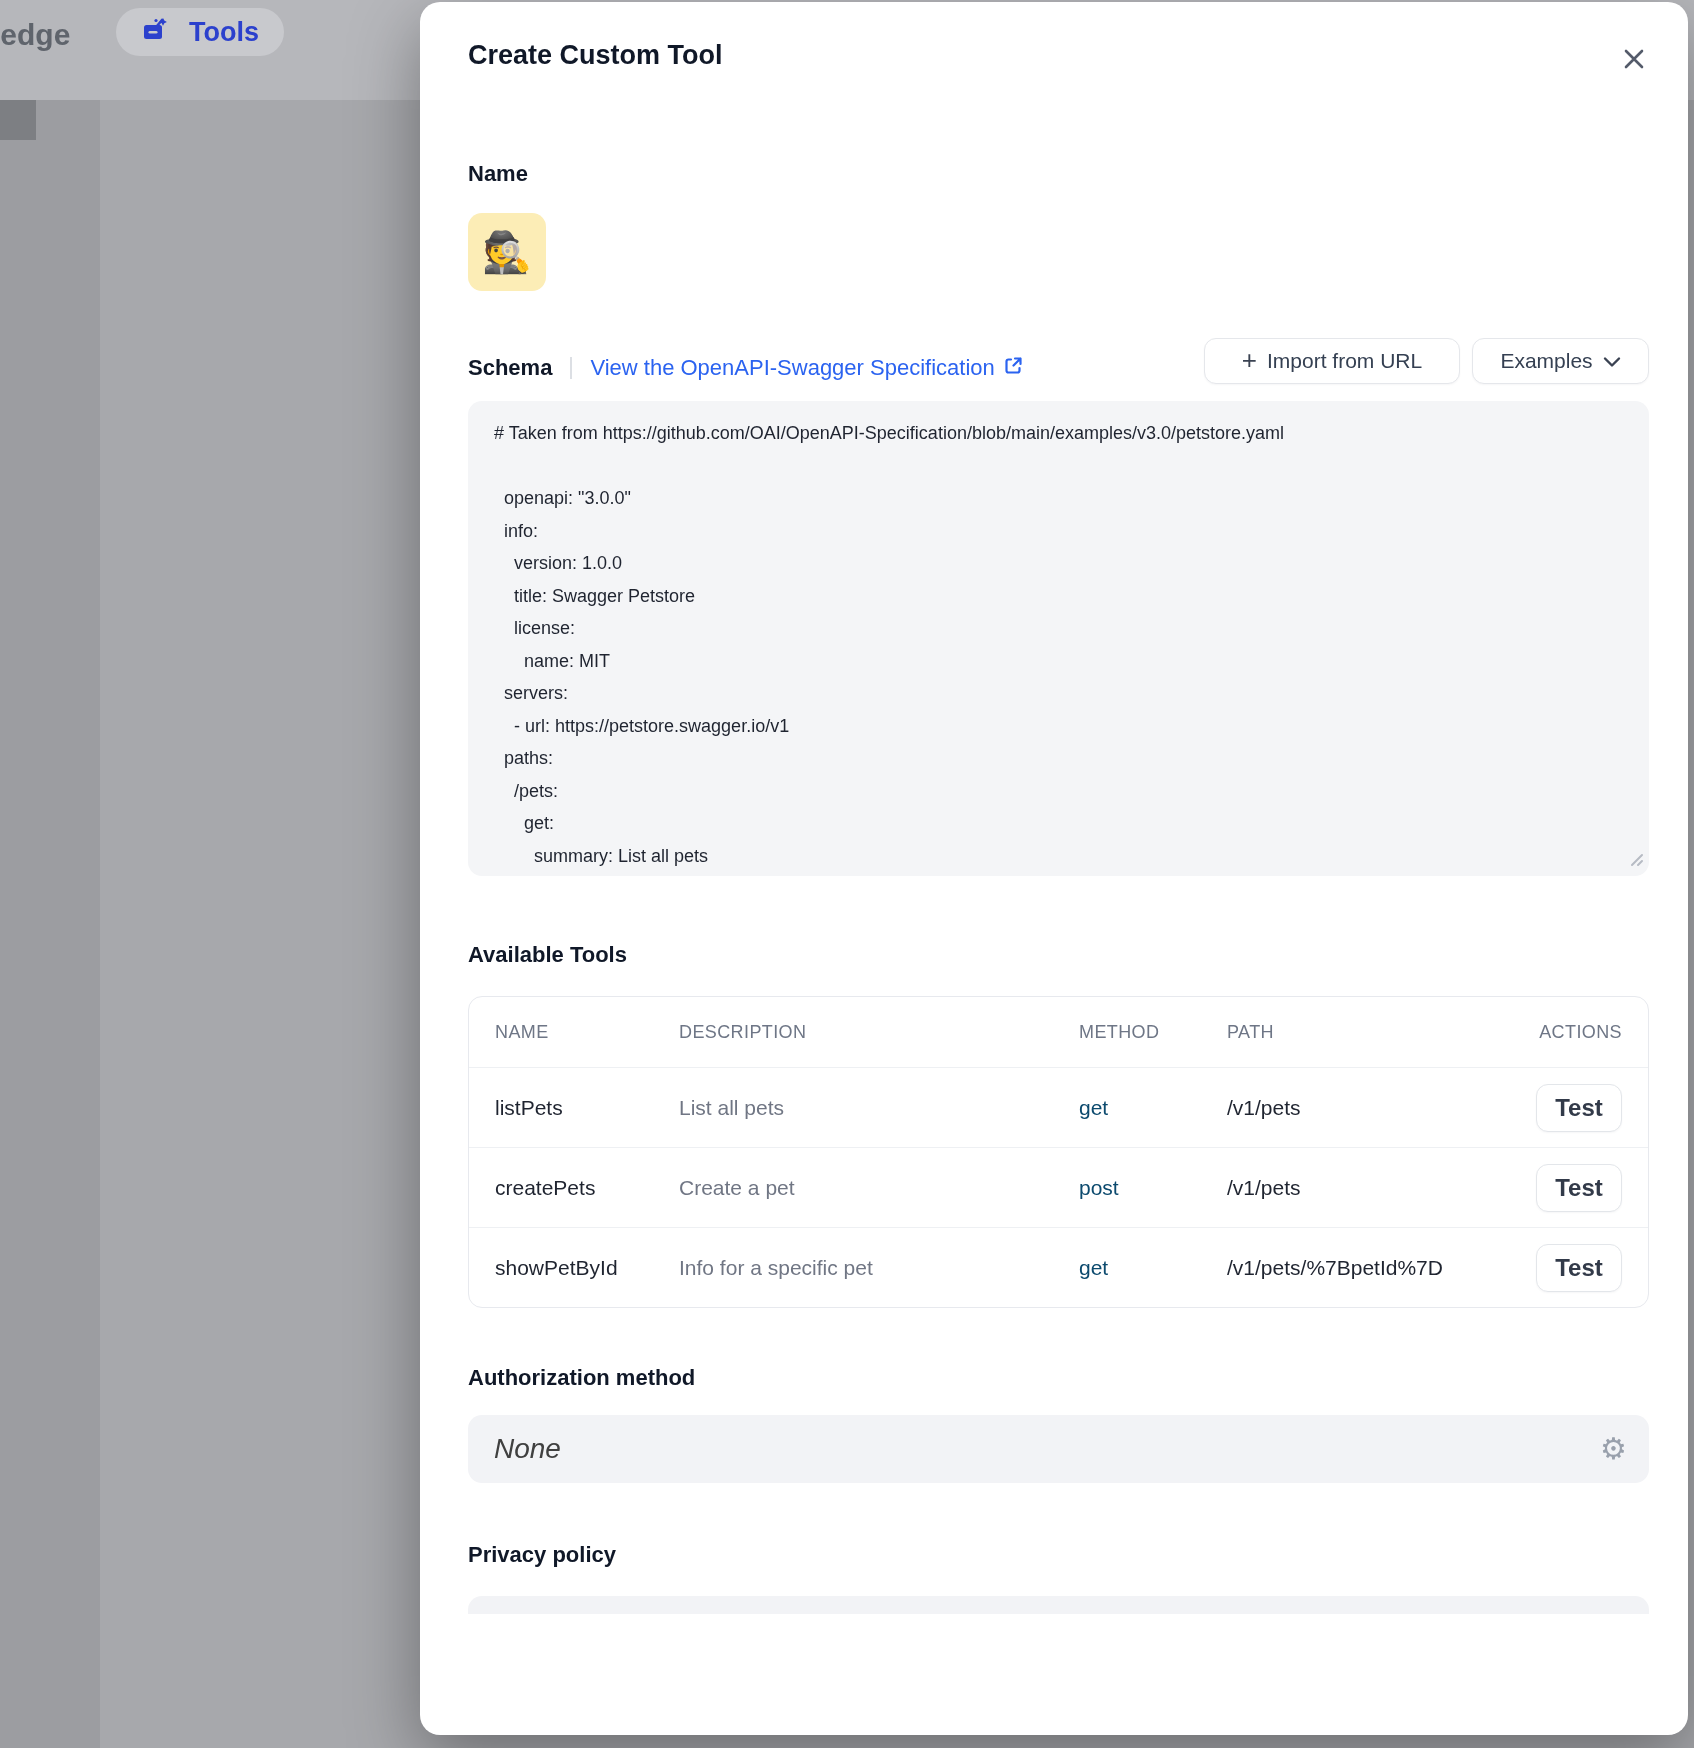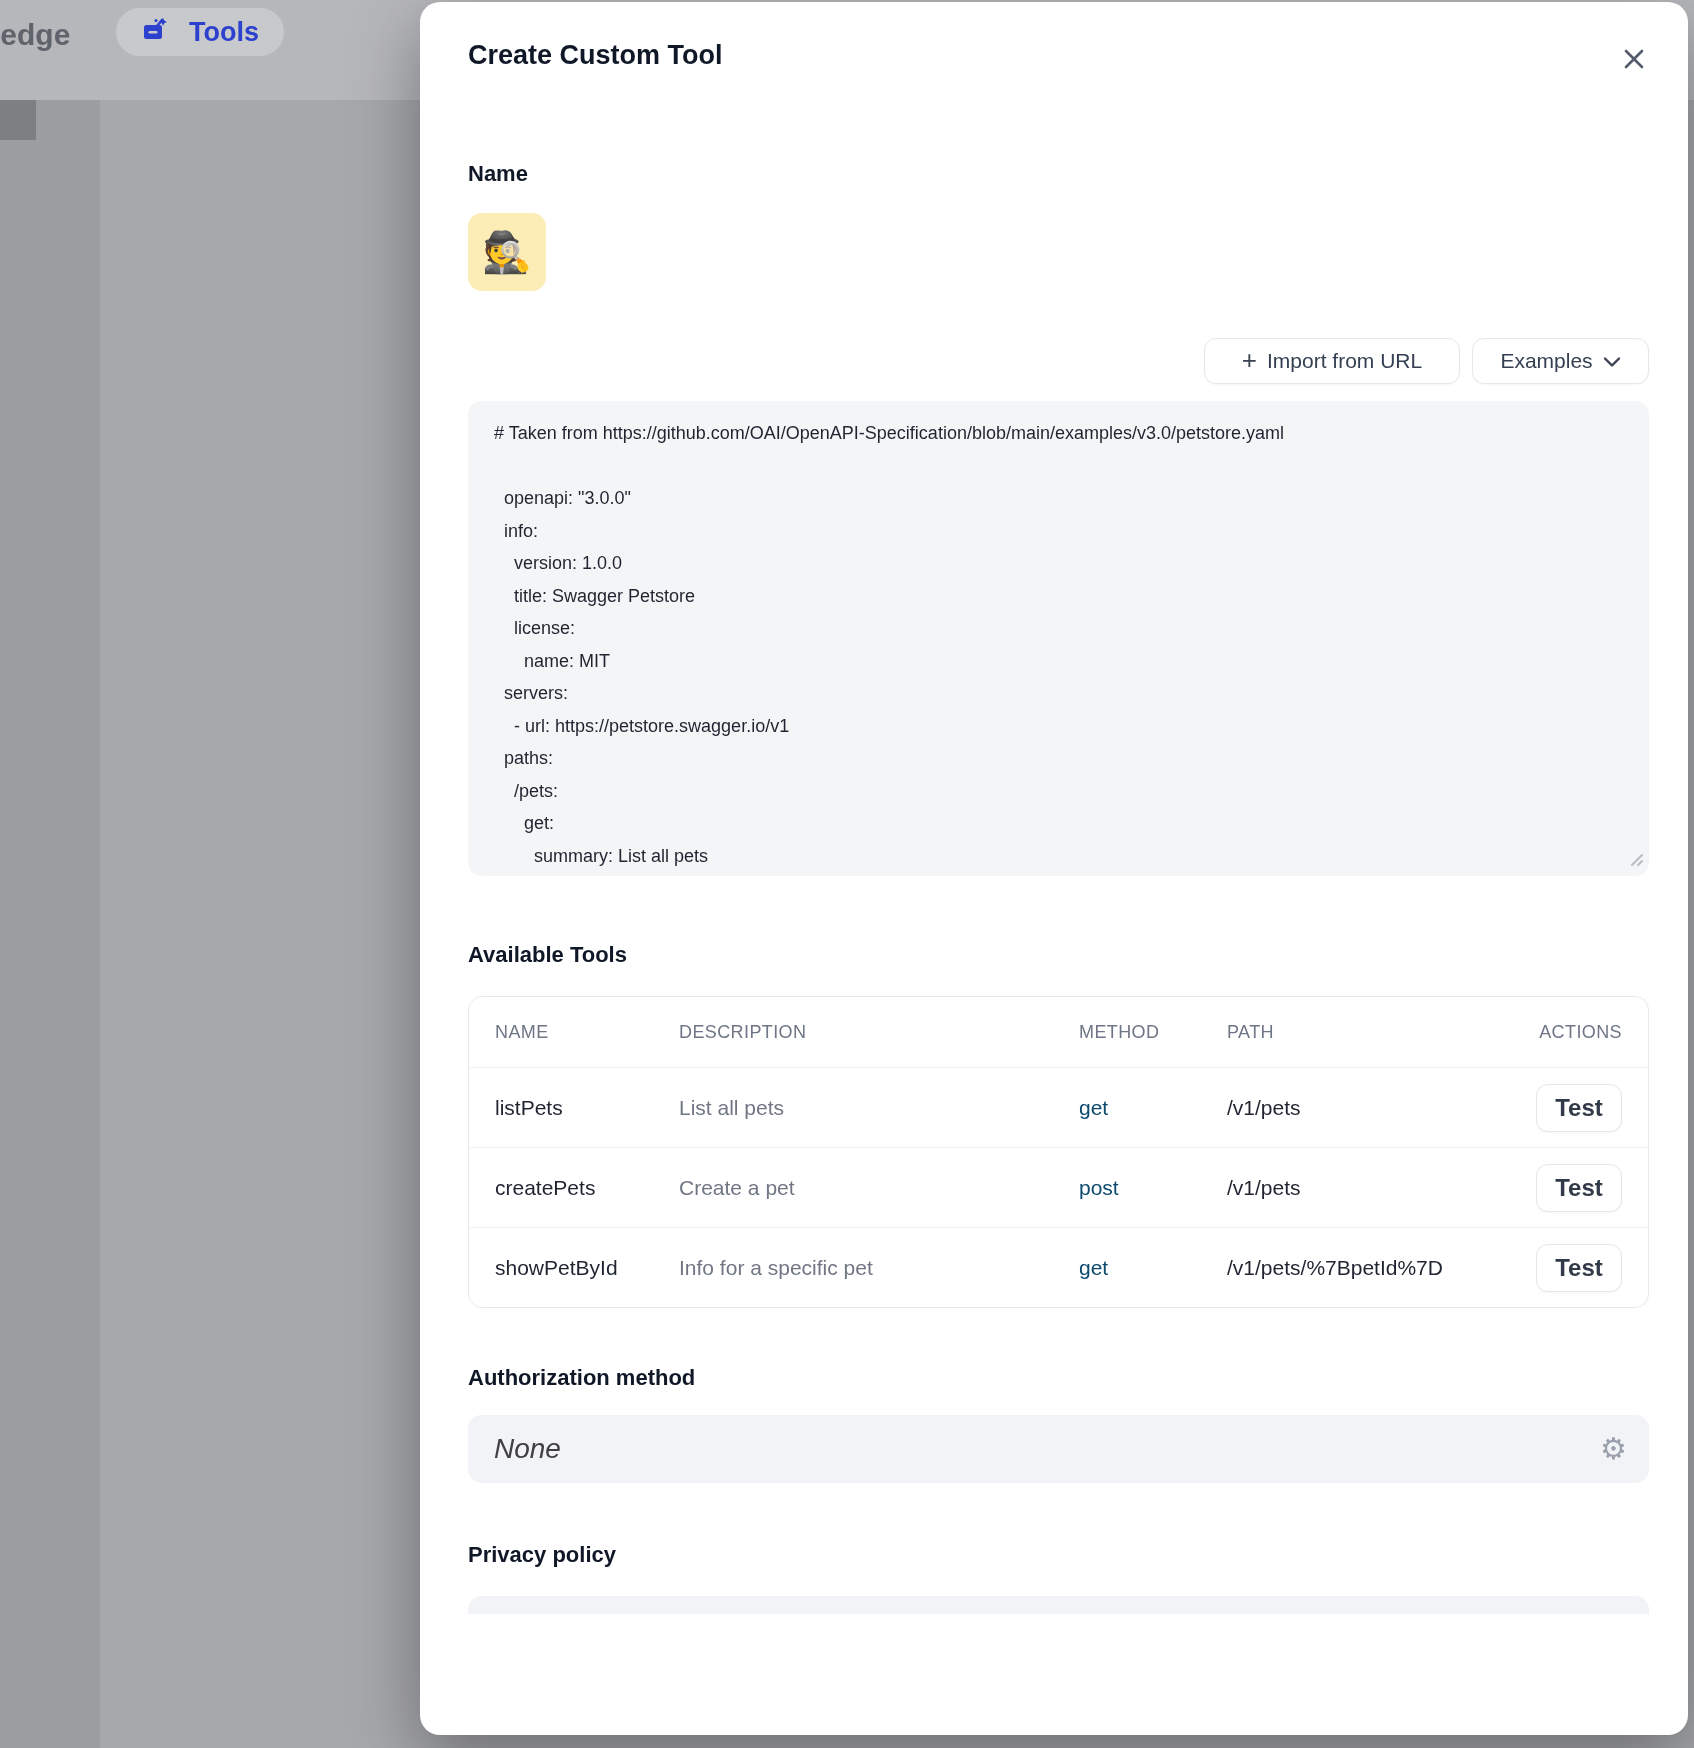--- a/index.html
+++ b/index.html
@@ -111,20 +111,33 @@
     <svg width="30" height="30" viewBox="0 0 30 30">
       <path d="M7 7 L23 23 M23 7 L7 23" stroke="#545b6a" stroke-width="2.6" stroke-linecap="round"></path>
     </svg>
   </div>
 
   <div class="section-label" style="top:159px;">Name</div>
   <div class="emoji-tile">
     <span>🕵️</span>
   </div>
 
+  <div class="schema-row">
+    <span class="schema-label">Schema</span>
+    <span class="schema-divider"></span>
+    <span class="schema-link">
+      <span>View the OpenAPI-Swagger Specification</span>
+      <span>
+        <svg width="21" height="21" viewBox="0 0 21 21" fill="none">
+          <path d="M8 4.5 H5.5 A2 2 0 0 0 3.5 6.5 V15.5 A2 2 0 0 0 5.5 17.5 H14.5 A2 2 0 0 0 16.5 15.5 V13" stroke="#2b63f0" stroke-width="2.2" stroke-linecap="round"></path>
+          <path d="M12 3.5 H17.5 V9 M17.5 3.5 L10.5 10.5" stroke="#2b63f0" stroke-width="2.2" stroke-linecap="round" stroke-linejoin="round"></path>
+        </svg>
+      </span>
+    </span>
+  </div>
   <div class="top-btn btn-import">
     <span class="plus-glyph">+</span>
     <span>Import from URL</span>
   </div>
   <div class="top-btn btn-examples">
     <span>Examples</span>
     <span>
       <svg width="18" height="12" viewBox="0 0 18 12">
           <path d="M2 2.5 L9 9.5 L16 2.5" stroke="#3a4252" stroke-width="2.4" fill="none" stroke-linecap="round" stroke-linejoin="round"></path>
         </svg>

